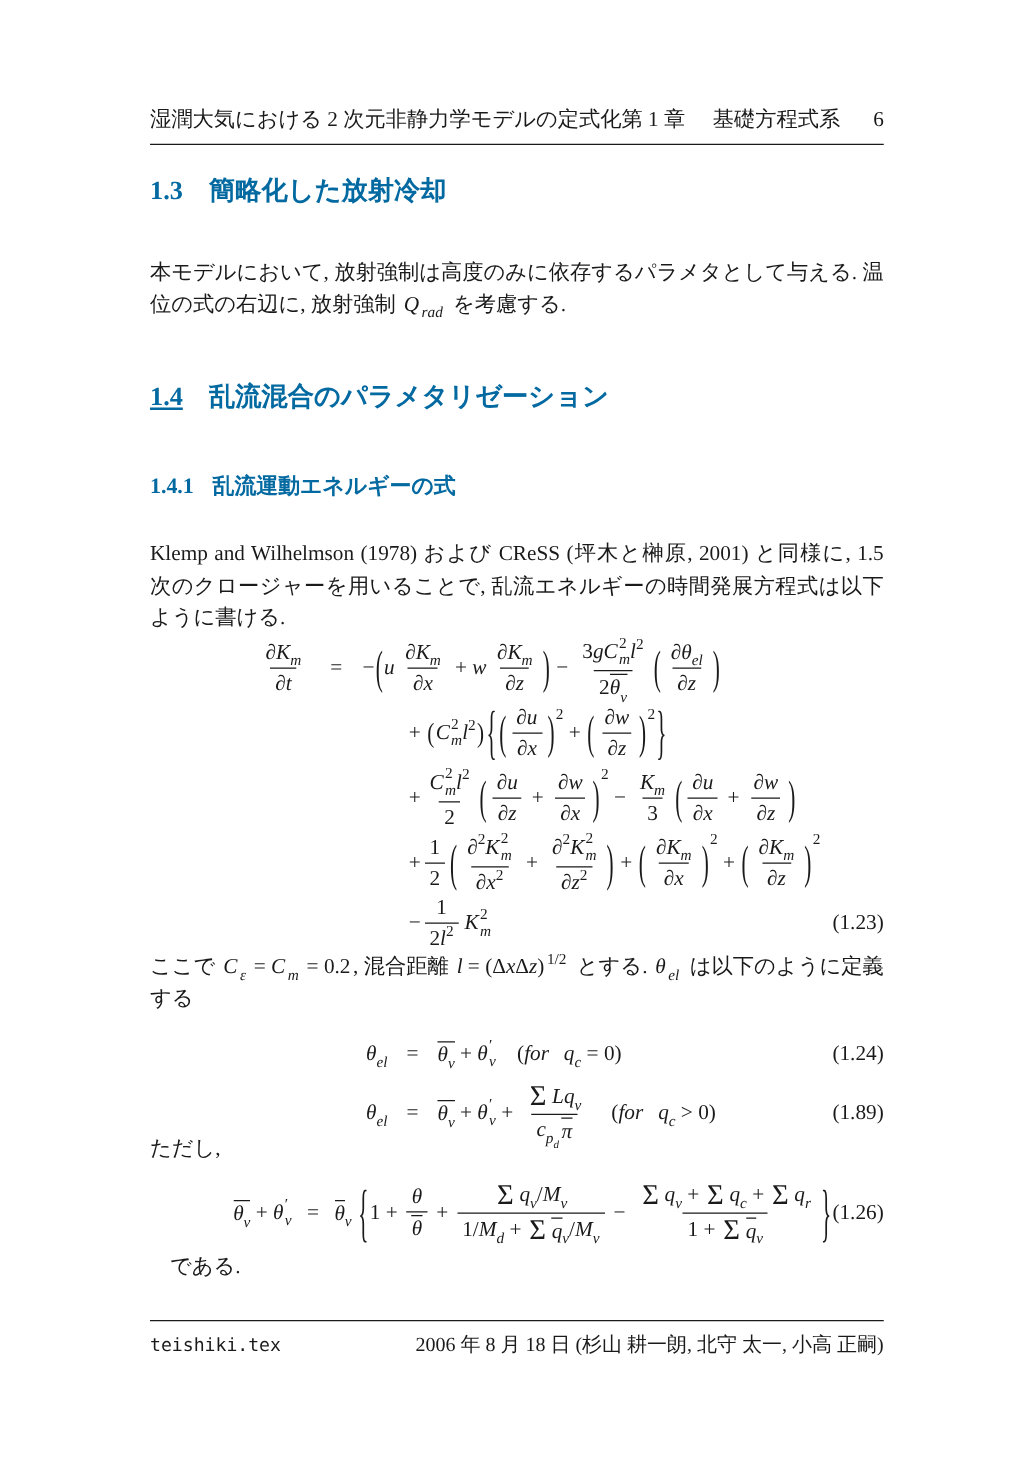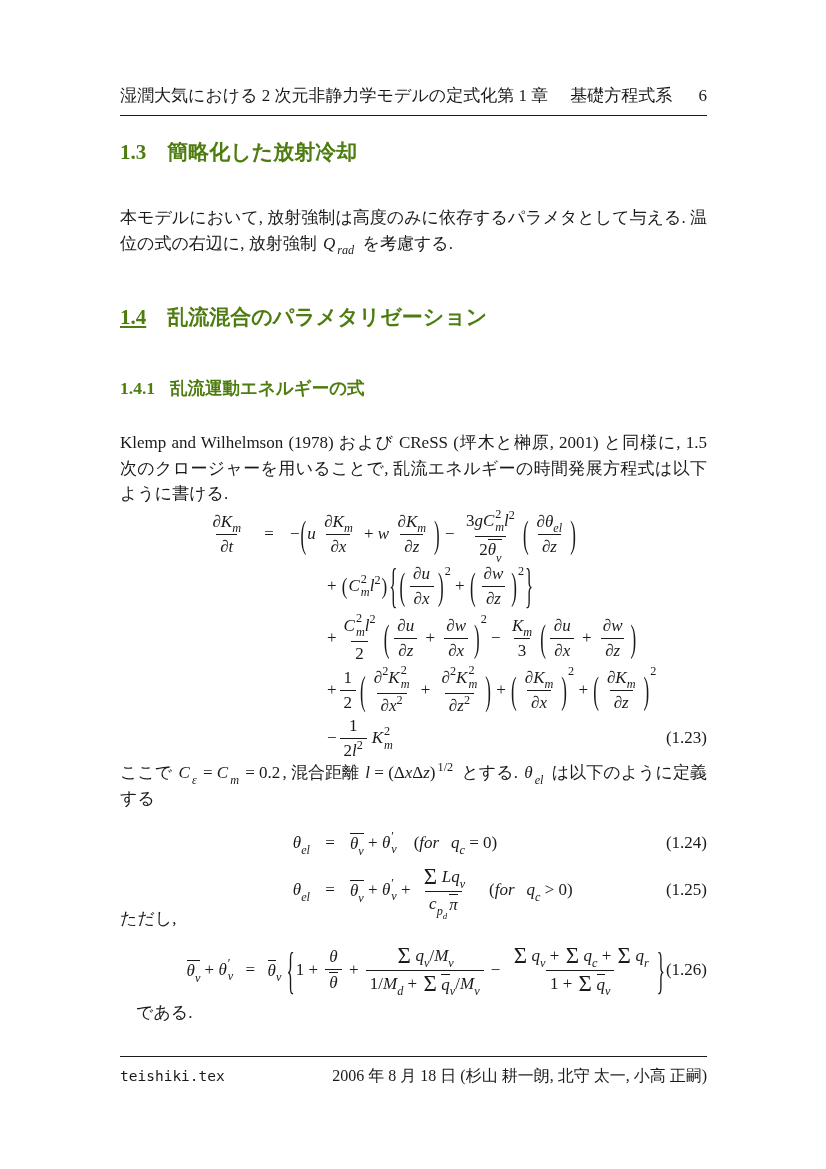--- a/index.html
+++ b/index.html
@@ -11,21 +11,21 @@
   }
   .blk { position:absolute; left:120px; right:119px; }
 
   
   .runhead { top:84px; display:flex; align-items:baseline; font-size:17px;
              border-bottom:1.5px solid #1a1a1a; padding-bottom:8px; }
   .runhead .part2 { margin-left:22px; }
   .runhead .pageno { margin-left:auto; }
 
   
-  .sec { display:flex; align-items:baseline; font-weight:bold; color:#4d7c0f; }
+  .sec { display:flex; align-items:baseline; font-weight:bold; color:#0369a1; }
   .sec .num { font-family:"Liberation Serif","DejaVu Serif",serif; }
   .sec .ttl { font-family:Liberation Serif, serif; }
   #sec13  { top:138px; font-size:21px; } #sec13 .num { margin-right:21px; }
   #sec14  { top:303px; font-size:21px; } #sec14 .num { margin-right:21px;text-decoration:underline; }
   #sec141 { top:376px; font-size:17.5px; } #sec141 .num { margin-right:15px; }
 
   
   .para { font-size:17px; line-height:25.5px; text-align:justify; }
   #p1 { top:205px; } #p2 { top:430px; } #p3 { top:760px; }
   #p4 { top:906px; } #p5 { top:1000px;margin-left:16px; }
@@ -147,21 +147,21 @@
     <div class="eqrow r1">
       <div class="eqlhs mm"><span class="mi">θ</span><sub class="ms mm"><span class="mi">el</span></sub></div>
       <div class="eqrel">=</div>
       <div class="eqrhs mm"><span class="mo mm"><span class="mi">θ</span><sub class="ms mm"><span class="mi">v</span></sub></span><span class="mr"> + </span><span class="mss"><span class="mi">θ</span><span class="vst"><span class="vsup mm"><span class="mr">′</span></span><span class="vsub mm"><span class="mi">v</span></span></span></span><span class="msp" style="width: 1em;"></span><span class="mr">(</span><span class="mi">for</span><span class="msp" style="width: 0.7em;"></span><span class="mi">q</span><sub class="ms mm"><span class="mi">c</span></sub><span class="mr"> = 0)</span></div>
       <div class="eqnum">(1.24)</div>
     </div>
     <div class="eqrow r2">
       <div class="eqlhs mm"><span class="mi">θ</span><sub class="ms mm"><span class="mi">el</span></sub></div>
       <div class="eqrel">=</div>
       <div class="eqrhs mm"><span class="mo mm"><span class="mi">θ</span><sub class="ms mm"><span class="mi">v</span></sub></span><span class="mr"> + </span><span class="mss"><span class="mi">θ</span><span class="vst"><span class="vsup mm"><span class="mr">′</span></span><span class="vsub mm"><span class="mi">v</span></span></span></span><span class="mr"> + </span><span class="mf"><span class="n mm"><span class="msum">Σ</span><span class="msp" style="width: 0.15em;"></span><span class="mi">Lq</span><sub class="ms mm"><span class="mi">v</span></sub></span><span class="d mm"><span class="mi">c</span><sub class="ms mm"><span class="mi">p</span><sub class="ms mm"><span class="mi">d</span></sub></sub><span class="msp" style="width: 0.12em;"></span><span class="mo mm"><span class="mi">π</span></span></span></span><span class="msp" style="width: 1em;"></span><span class="mr">(</span><span class="mi">for</span><span class="msp" style="width: 0.7em;"></span><span class="mi">q</span><sub class="ms mm"><span class="mi">c</span></sub><span class="mr"> &gt; 0)</span></div>
-      <div class="eqnum">(1.25)</div>
+      <div class="eqnum">(1.89)</div>
     </div>
   </div>
 
   <p class="blk para" id="p4">
     <span>ただし,</span>
   </p>
 
   <div class="blk eq" id="eq26">
     <div class="eqrow">
       <div class="eqlhs mm"><span class="mo mm"><span class="mi">θ</span><sub class="ms mm"><span class="mi">v</span></sub></span><span class="mr"> + </span><span class="mss"><span class="mi">θ</span><span class="vst"><span class="vsup mm"><span class="mr">′</span></span><span class="vsub mm"><span class="mi">v</span></span></span></span></div>

